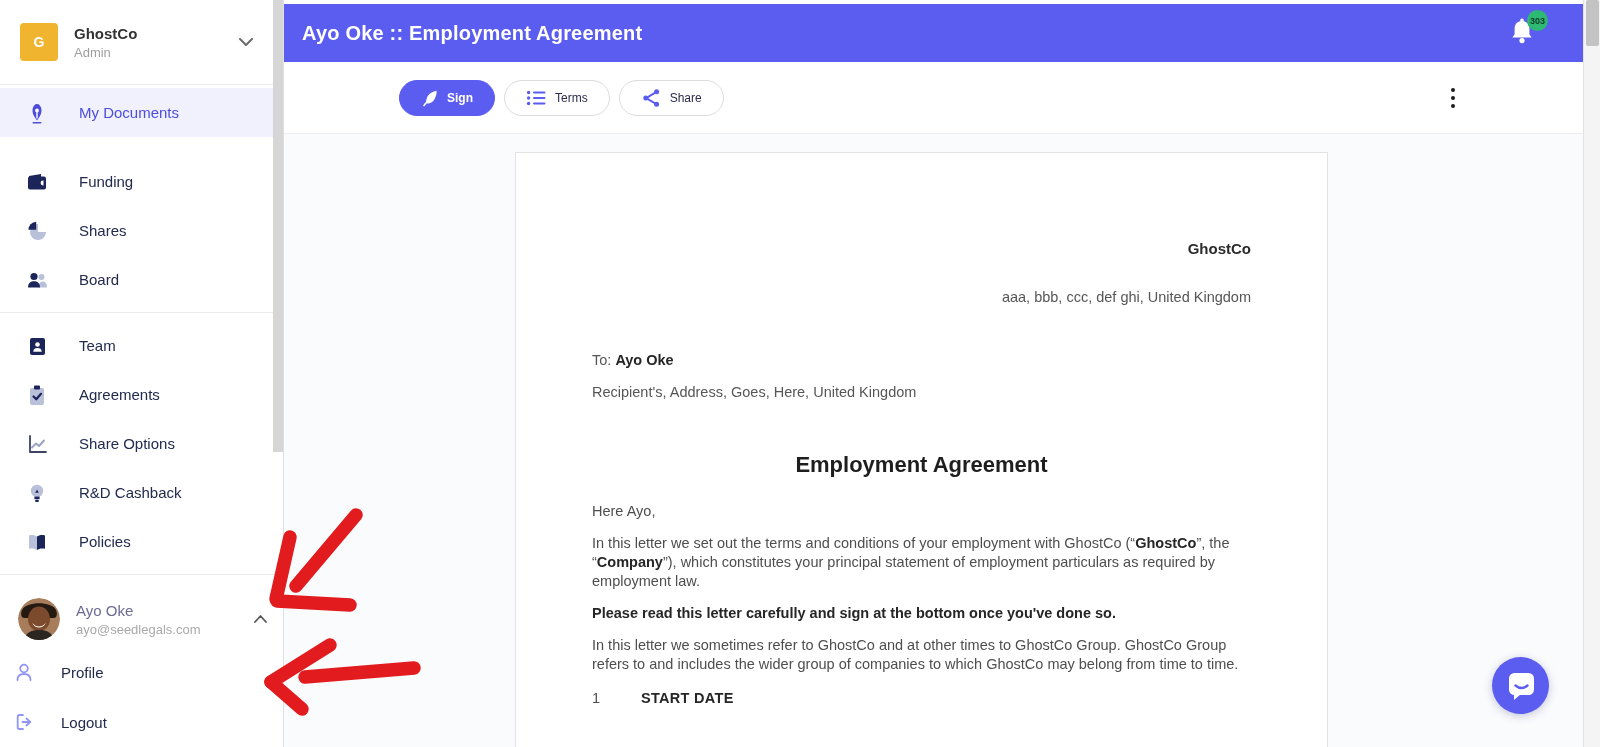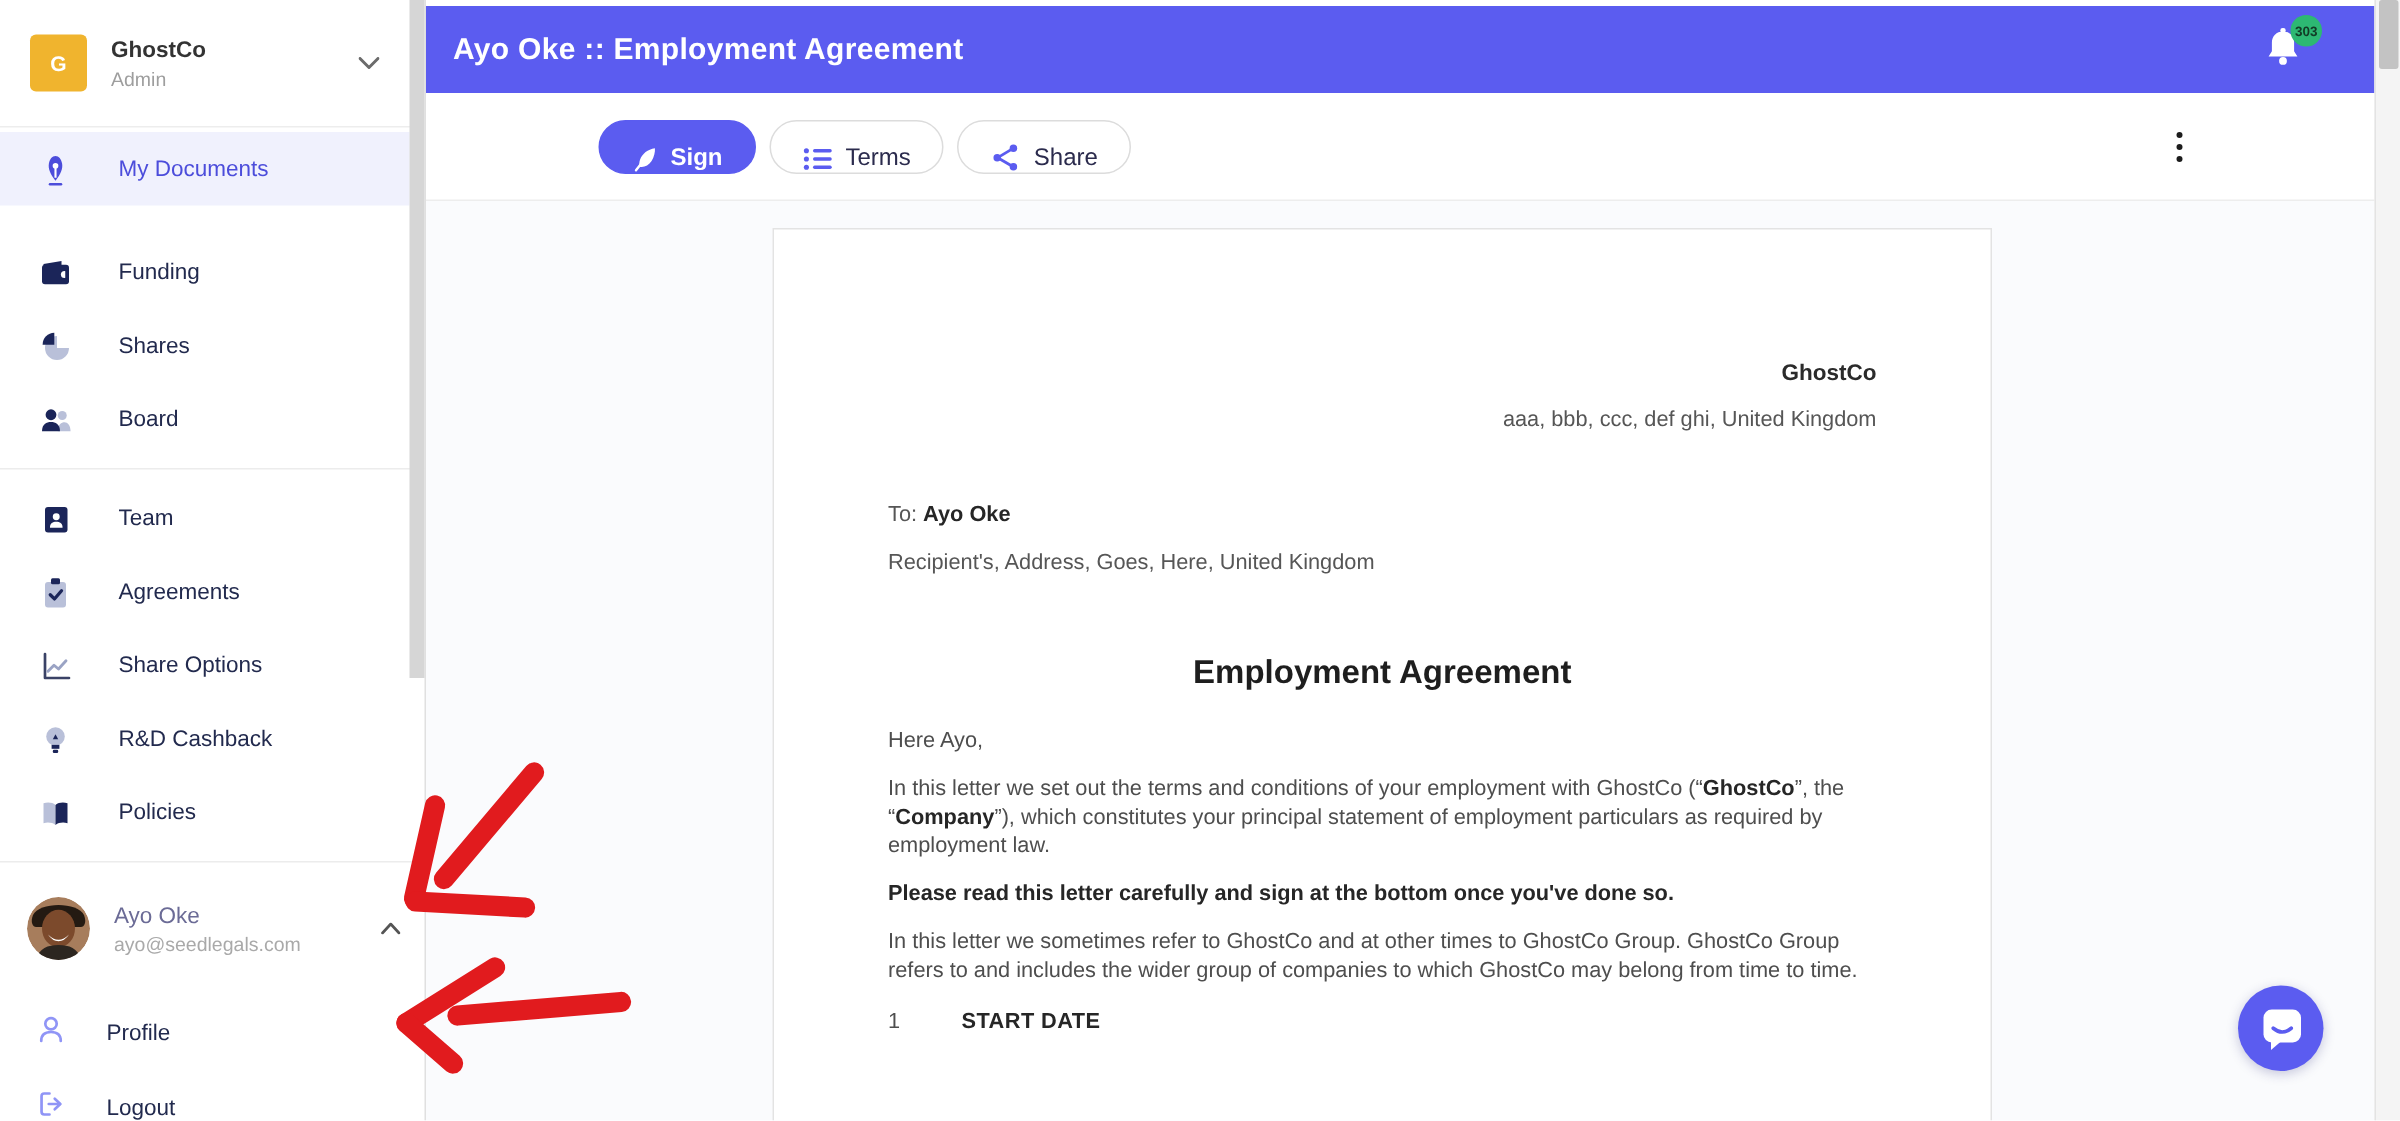--- a/index.html
+++ b/index.html
@@ -26,51 +26,51 @@
   .nav-item.active { background:#f0f1fd; }
   .nav-item.active .nav-label { color:#4c4ddb; }
   .gap-top { margin-top:20px; }
   .divider { height:1px; background:#ececec; margin:8px 0; }
   .user-row { display:flex; align-items:center; padding:15px 0 7px 18px; }
   .user-avatar { width:42px; height:42px; border-radius:50%; overflow:hidden; flex:0 0 42px; }
   .user-meta { margin-left:16px; }
   .user-name { font-size:15px; font-weight:500; color:#6b6b96; }
   .user-email { font-size:13px; color:#a9a9a9; margin-top:3px; }
   .user-chevron { margin-left:auto; margin-right:16px; display:flex; }
-  .foot-item { height:50px; display:flex; align-items:flex-end; padding-left:23px; cursor:pointer; }
+  .foot-item { height:50px; display:flex; align-items:center; padding-left:13px; cursor:pointer; }
   .foot-item .nav-icon { width:22px; display:flex; justify-content:center; }
   .foot-item .nav-label { margin-left:26px; font-size:15px; font-weight:500; color:#222a4e; }
   .side-scroll { position:absolute; right:0; top:0; width:10px; height:452px; background:#d6d6d6; }
 
   
   .main { position:absolute; left:284px; top:0; right:17px; bottom:0; background:#fff; }
   .topbar { margin-top:4px; height:58px; background:#5b5cf0; display:flex; align-items:center;
     padding:0 46px 0 18px; }
   .topbar-title { color:#fff; font-size:20px; font-weight:bold; letter-spacing:.2px; }
   .bell-wrap { margin-left:auto; position:relative; width:28px; height:30px; cursor:pointer; }
   .badge { position:absolute; top:-8px; right:-11px; width:21px; height:21px; border-radius:50%;
     background:#2db873; color:#123b26; font-size:9px; font-weight:bold;
     display:flex; align-items:center; justify-content:center; }
   .toolbar { height:72px; background:#fff; display:flex; align-items:center;
     padding-left:115px; border-bottom:1px solid #ededed; }
   .pill { height:36px; border-radius:18px; border:1px solid #dcdcdc; background:#fff;
-    display:flex; align-items:flex-end; gap:9px; padding:0 21px; margin-right:9px;
-    font-size:16px; color:#2b2b4d; font-weight:500; cursor:pointer; }
+    display:flex; align-items:center; gap:9px; padding:0 21px; margin-right:9px;
+    font-size:12px; color:#2b2b4d; font-weight:500; cursor:pointer; }
   .pill.primary { background:#5b5cf0; border-color:#5b5cf0; color:#fff; font-weight:bold; }
   .kebab { margin-left:auto; margin-right:122px; display:flex; flex-direction:column; gap:4px;
     padding:6px; cursor:pointer; }
   .kebab i { width:4px; height:4px; border-radius:50%; background:#1c1c1c; }
 
   .content { position:relative; height:613px; background:#fafbfd; overflow:hidden; }
   .doccard { position:absolute; left:231px; top:18px; width:813px; height:640px;
     background:#fff; border:1px solid #e3e3e3; padding:86px 76px 0 76px;
     color:#4e4e4e; font-size:14.5px; line-height:19px; }
   .co-block { text-align:right; }
   .co-name { font-weight:bold; font-size:15px; color:#2b2b2b; }
-  .co-addr { margin-top:13px; color:#565656; }
+  .co-addr { margin-top:30px; color:#565656; }
   .to-block { margin-top:44px; }
   .to-line { color:#565656; }
   .to-line b { color:#2b2b2b; }
   .rcpt-addr { margin-top:13px; color:#565656; }
   .doc-title { text-align:center; font-size:22px; font-weight:bold; color:#1e1e1e;
     margin:50px 0 24px 0; line-height:26px; }
   .doccard p { margin-top:13px; }
   .doccard p b, .doccard b { color:#262626; }
   .sec-head { margin-top:15px; display:flex; }
   .sec-num { width:49px; color:#4e4e4e; }

